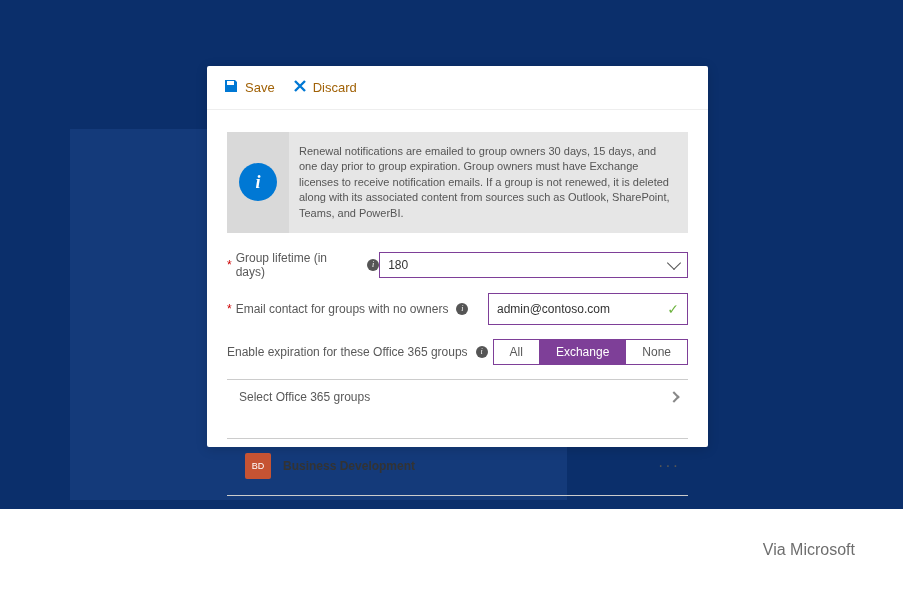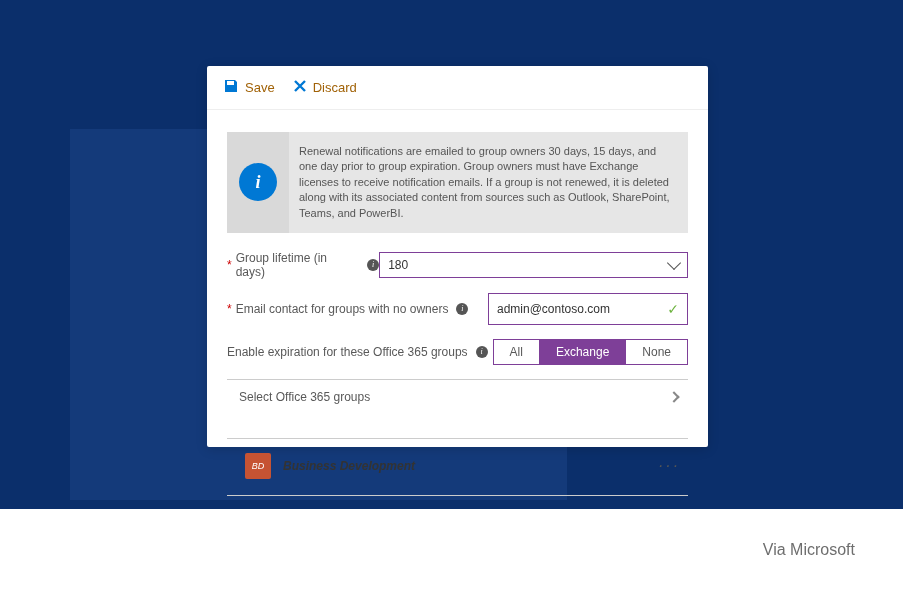--- a/index.html
+++ b/index.html
@@ -167,21 +167,20 @@
       border-right: 2px solid #888;
       border-bottom: 2px solid #888;
       transform: rotate(-45deg);
       margin-right: 6px;
     }
     .group-row {
       display: flex;
       align-items: center;
       padding: 14px 8px 16px 18px;
       border-bottom: 1px solid #ccc;
-      font-style: italic;
     }
     .avatar {
       width: 26px; height: 26px;
       background: #c65333;
       color: #fff;
       font-size: 9px;
       display: flex;
       align-items: center;
       justify-content: center;
       border-radius: 2px;

